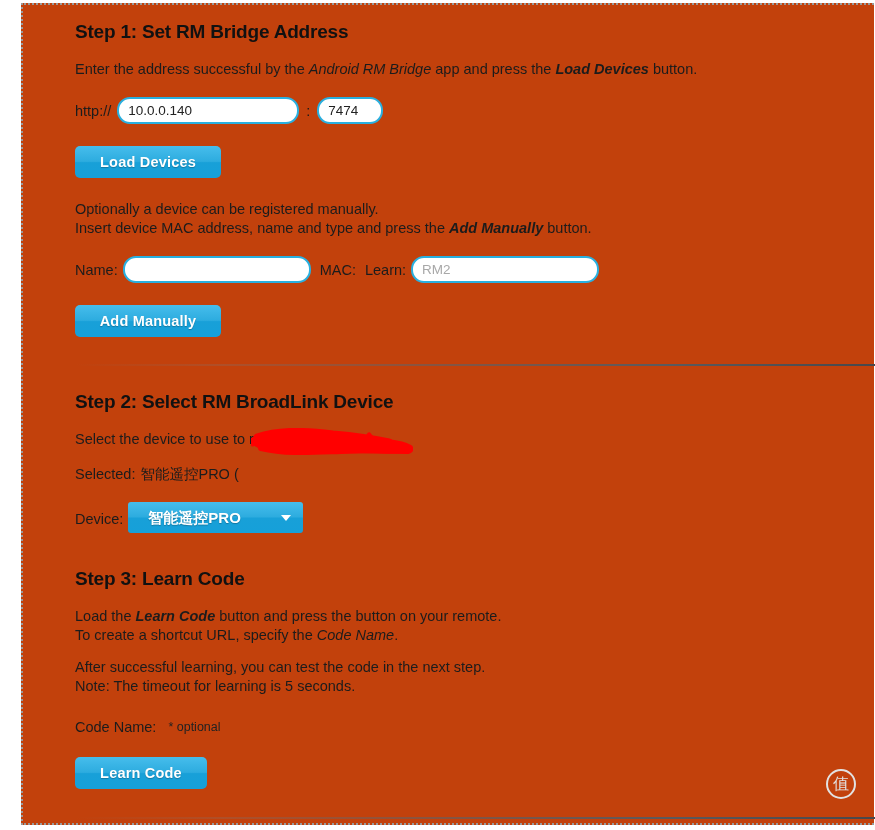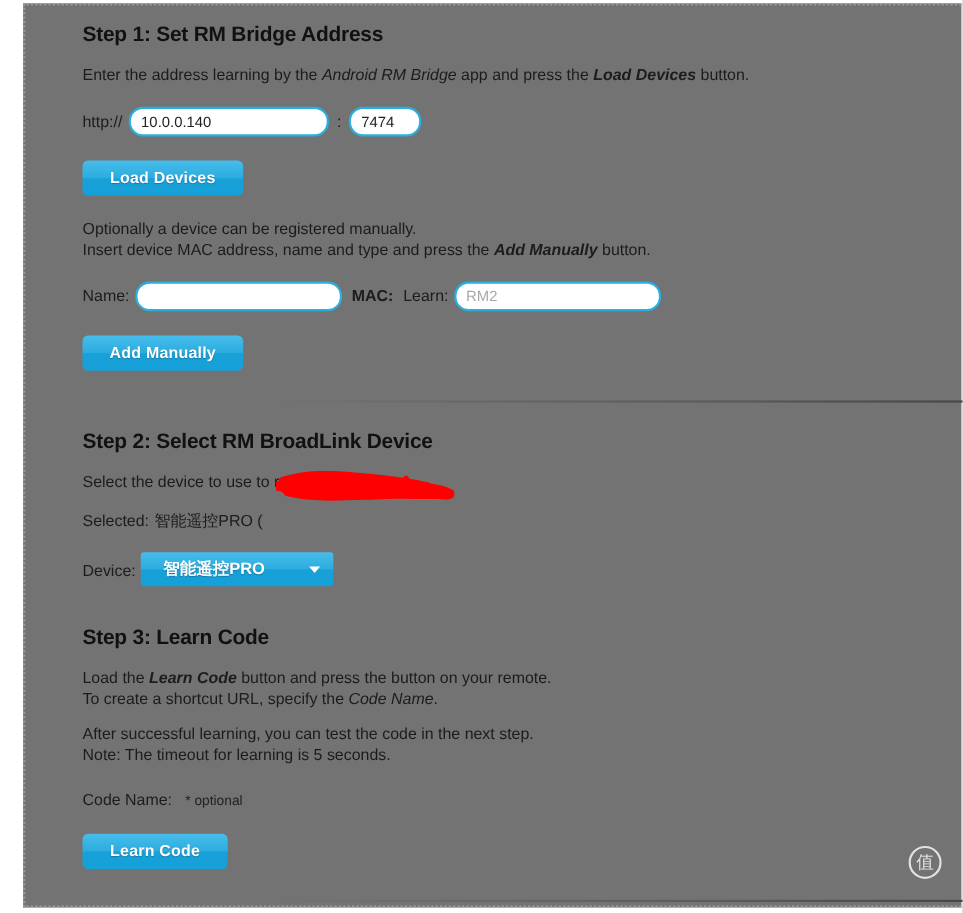--- a/index.html
+++ b/index.html
@@ -20,21 +20,21 @@
   #page-frame {
     position: absolute;
     left: 21px;
     top: 3px;
     width: 853px;
     height: 822px;
     border-left: 2px dotted #9a9a9a;
     border-top: 2px dotted #9a9a9a;
     border-bottom: 2px dotted #9a9a9a;
     box-sizing: border-box;
-    background: #737373;
+    background: #c2410c;
   }
 
   #content {
     position: absolute;
     left: 52px;
     top: 16px;
     width: 810px;
   }
 
   h2.step-title {
@@ -193,21 +193,21 @@
 </head>
 <body>
 
 <div id="page-frame">
 
   <div id="content">
 
     
     <h2 class="step-title">Step 1: Set RM Bridge Address</h2>
 
-    <p class="para"><span>Enter the address learning by the </span><em>Android RM Bridge</em><span> app and press the </span><b>Load Devices</b><span> button.</span></p>
+    <p class="para"><span>Enter the address successful by the </span><em>Android RM Bridge</em><span> app and press the </span><b>Load Devices</b><span> button.</span></p>
 
     <div class="spacer-18"></div>
 
     <div class="field-row">
       <span class="field-label">http://</span>
       <input class="txt" id="host-input" style="width: 160px; margin-left: 6px;" type="text" value="10.0.0.140">
       <span class="colon">:</span>
       <input class="txt" id="port-input" style="width: 44px;" type="text" value="7474">
     </div>
 
@@ -218,21 +218,21 @@
     <div class="spacer-22"></div>
 
     <p class="para">Optionally a device can be registered manually.</p>
     <p class="para"><span>Insert device MAC address, name and type and press the </span><b>Add Manually</b><span> button.</span></p>
 
     <div class="spacer-18"></div>
 
     <div class="field-row">
       <span class="field-label">Name:</span>
       <input class="txt" style="width: 166px; margin-left: 5px;" type="text" placeholder="">
-      <span class="field-label" style="margin-left:9px;font-weight:bold;">MAC:</span>
+      <span class="field-label" style="margin-left:9px;">MAC:</span>
       <span class="field-label" style="margin-left:9px;">Learn:</span>
       <input class="txt" style="width: 166px; margin-left: 5px;" type="text" placeholder="RM2">
     </div>
 
     <div class="spacer-22"></div>
 
     <button class="btn-blue" id="add-manually-button">Add Manually</button>
 
     <div style="height:27px;"></div>
     <div class="divider"></div>

